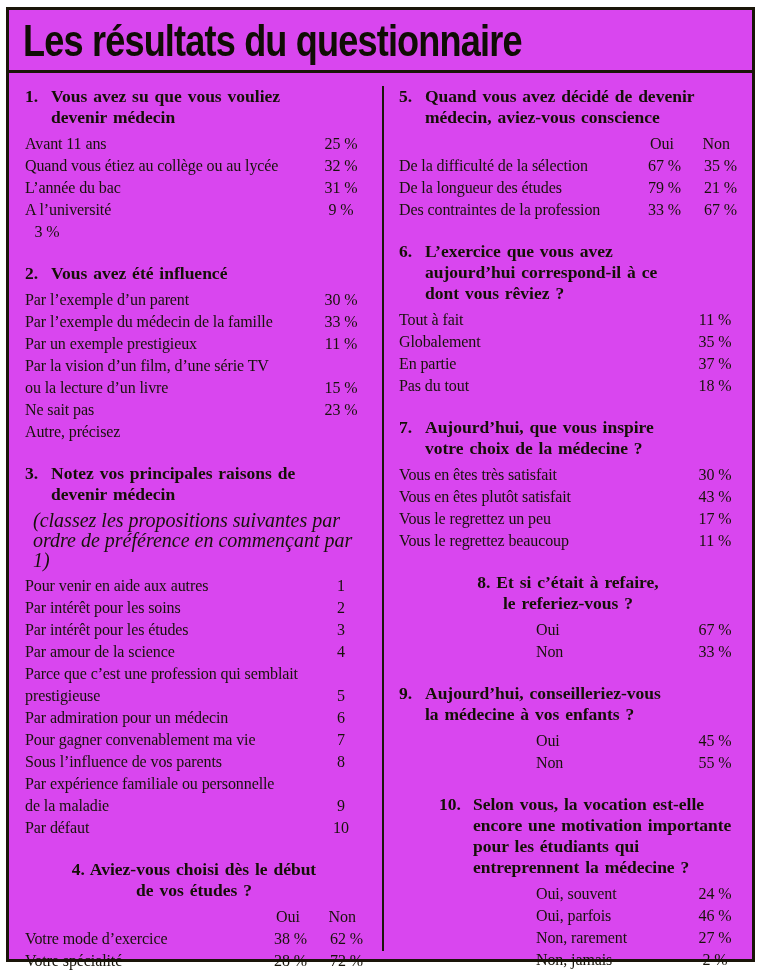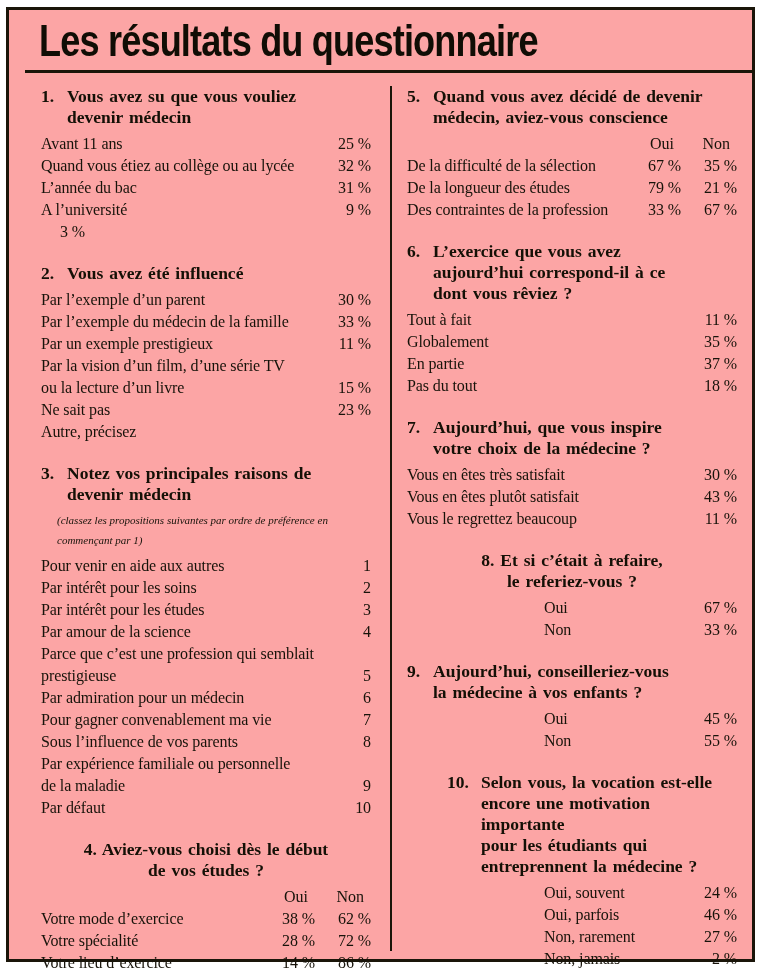--- a/index.html
+++ b/index.html
@@ -3,22 +3,22 @@
 <meta charset="utf-8">
 <style>
   html,body{margin:0;padding:0;}
   body{
     width:760px;height:972px;position:relative;background:#ffffff;
     font-family:"Liberation Serif","DejaVu Serif",serif;
     color:#17130a;overflow:hidden;
   }
   .sheet{
     position:absolute;left:6px;right:5px;top:7px;bottom:10px;
-    background:#fca5a5;border:3px solid #1a1509;
-    display:flex;flex-direction:column;box-sizing:border-box;padding-left:16px;
+    background:#d946ef;border:3px solid #1a1509;
+    display:flex;flex-direction:column;box-sizing:border-box;
   }
   .header{
     padding:8px 14px 6px 14px;
     border-bottom:3px solid #1a1509;
   }
   .title{
     margin:0;
     font-family:"Liberation Sans","DejaVu Sans",sans-serif;
     font-weight:700;font-size:44px;line-height:46px;
     letter-spacing:-1px;color:#100d05;
@@ -39,29 +39,29 @@
   .q{margin-bottom:20px;}
   .q:last-of-type{margin-bottom:0;}
   .q-head{
     display:flex;font-weight:700;font-size:17.5px;line-height:21px;
     color:#141006;word-spacing:1.5px;margin-bottom:5px;
   }
   .q-head.block{display:block;text-align:center;}
   .q-num{flex:0 0 26px;}
   .q-title{flex:1;}
   .q-note{
-    font-style:italic;font-size:11px;line-height:20px;
-    margin:0 0 5px 16px;
+    font-style:italic;font-size:20px;line-height:20px;
+    margin:0 0 5px 8px;
   }
   .row{
     display:flex;align-items:flex-end;
     font-size:16px;line-height:22px;letter-spacing:-0.1px;
   }
   .lbl{flex:1;}
-  .val{white-space:nowrap;text-align:right;min-width:44px;}
+  .val{white-space:nowrap;text-align:center;min-width:44px;}
   .yn-head{display:flex;justify-content:flex-end;font-size:16px;line-height:22px;}
   .yn-cell{flex:0 0 56px;text-align:right;white-space:nowrap;}
   .yn-head .yn-cell{padding-right:7px;box-sizing:border-box;}
   .row.ind .lbl{padding-left:137px;}
 </style>
 </head>
 <body>
 
 <div class="sheet">
   <div class="header">
@@ -250,20 +250,24 @@
           </div>
           <div class="row">
             <span class="lbl">Vous en êtes très satisfait</span>
             <span class="val">30 %</span>
           </div>
           <div class="row">
             <span class="lbl">Vous en êtes plutôt satisfait</span>
             <span class="val">43 %</span>
           </div>
           <div class="row">
+            <span class="lbl">Vous le regrettez un peu</span>
+            <span class="val">17 %</span>
+          </div>
+          <div class="row">
             <span class="lbl">Vous le regrettez beaucoup</span>
             <span class="val">11 %</span>
           </div>
         </div>
         <div class="q">
           <div class="q-head block">8. Et si c’était à refaire,<br>le referiez-vous ?</div>
           <div class="row ind">
             <span class="lbl">Oui</span>
             <span class="val">67 %</span>
           </div>

